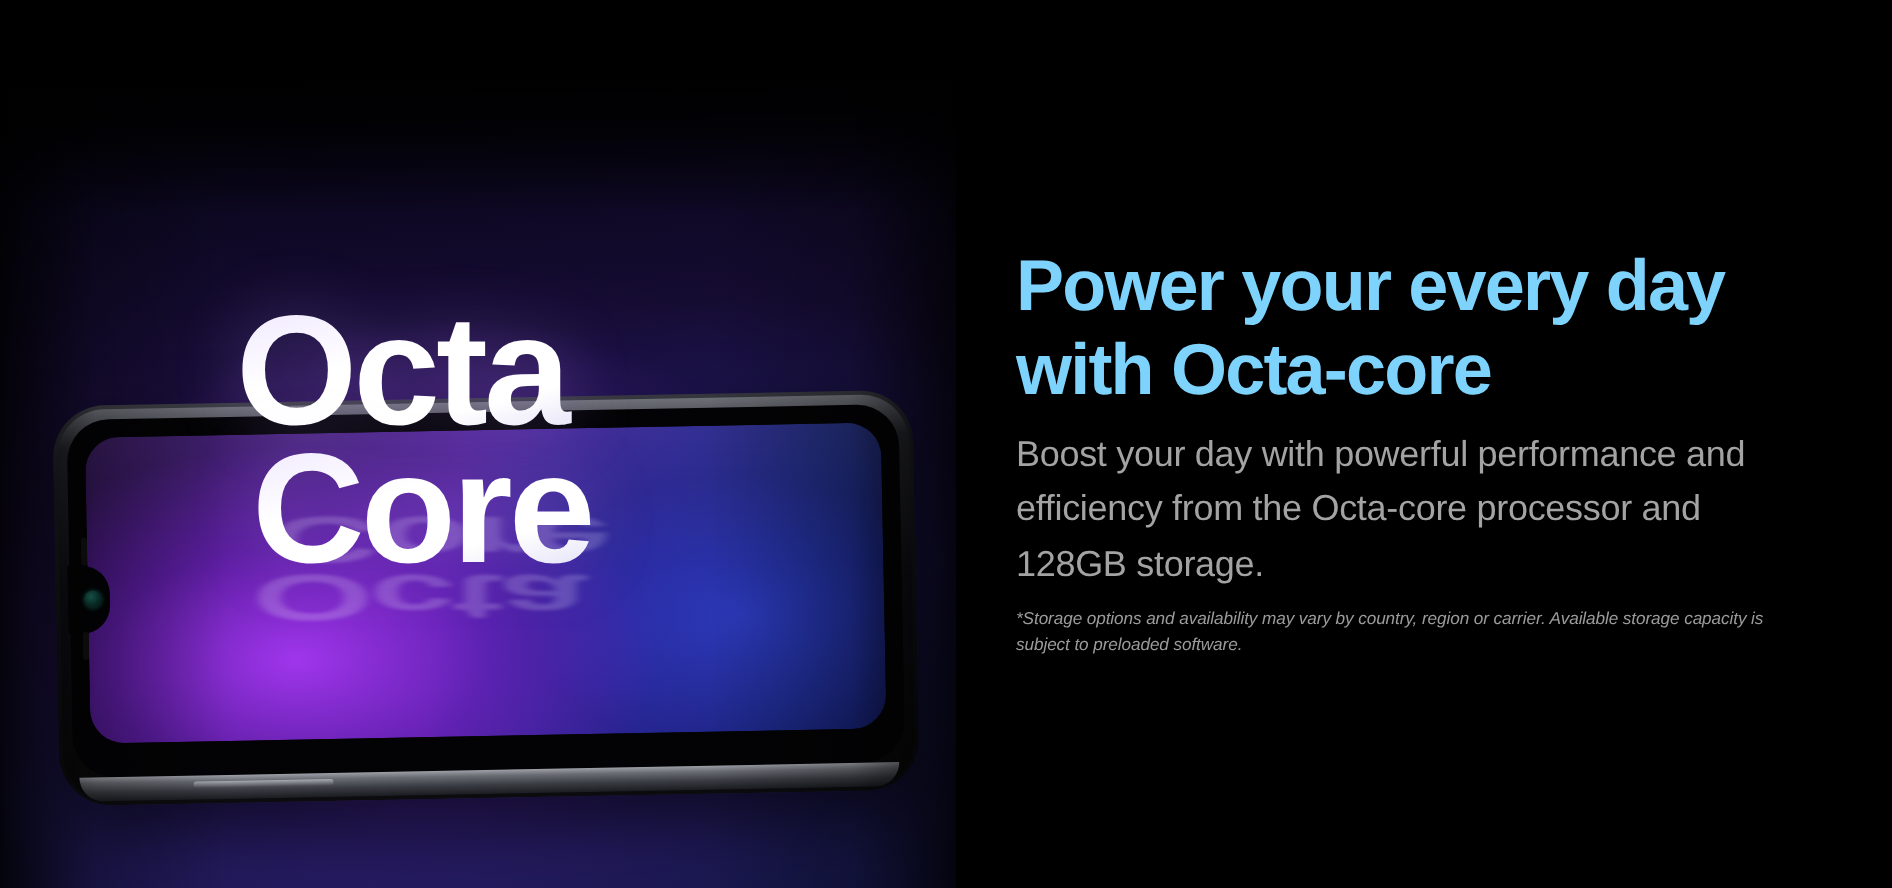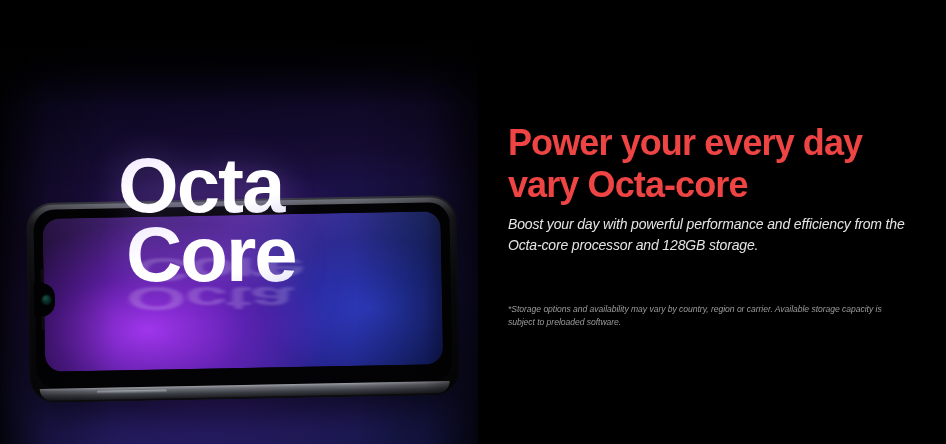--- a/index.html
+++ b/index.html
@@ -144,35 +144,34 @@
   }
 
   
   .copy {
     position:absolute; left:508px; top:0;
     width:400px; height:444px;
   }
   .headline {
     position:absolute; top:122px; left:0;
     width:380px;
-    color:#ef4444;
+    color:#7dd3fc;
     font-size:36px;
     font-weight:700;
     line-height:1.18;
     letter-spacing:-0.9px;
   }
   .body-copy {
     position:absolute; top:214px; left:0;
     width:398px;
-    color:#e5e5e5;
-    font-size:14px;
+    color:#a3a3a3;
+    font-size:18px;
     font-weight:400;
     line-height:1.52;
     letter-spacing:-0.15px;
-    font-style:italic;
   }
   .disclaimer {
     position:absolute; top:303px; left:0;
     width:400px;
     color:#9b9b9b;
     font-size:8.6px;
     font-weight:400;
     line-height:1.55;
     letter-spacing:-0.05px;
     font-style:italic;
@@ -215,19 +214,19 @@
       <div class="octa-line l2">Core</div>
     </div>
 
     <div class="hero-topfade"></div>
     <div class="hero-edgefade"></div>
   </div>
 
   <div class="copy">
     <h1 class="headline">
       <span>Power your every day</span><br>
-      <span>vary Octa-core</span>
+      <span>with Octa-core</span>
     </h1>
     <p class="body-copy">Boost your day with powerful performance and efficiency from the Octa-core processor and 128GB storage.</p>
     <p class="disclaimer">*Storage options and availability may vary by country, region or carrier. Available storage capacity is subject to preloaded software.</p>
   </div>
 
 </div>
 
 </body></html>

